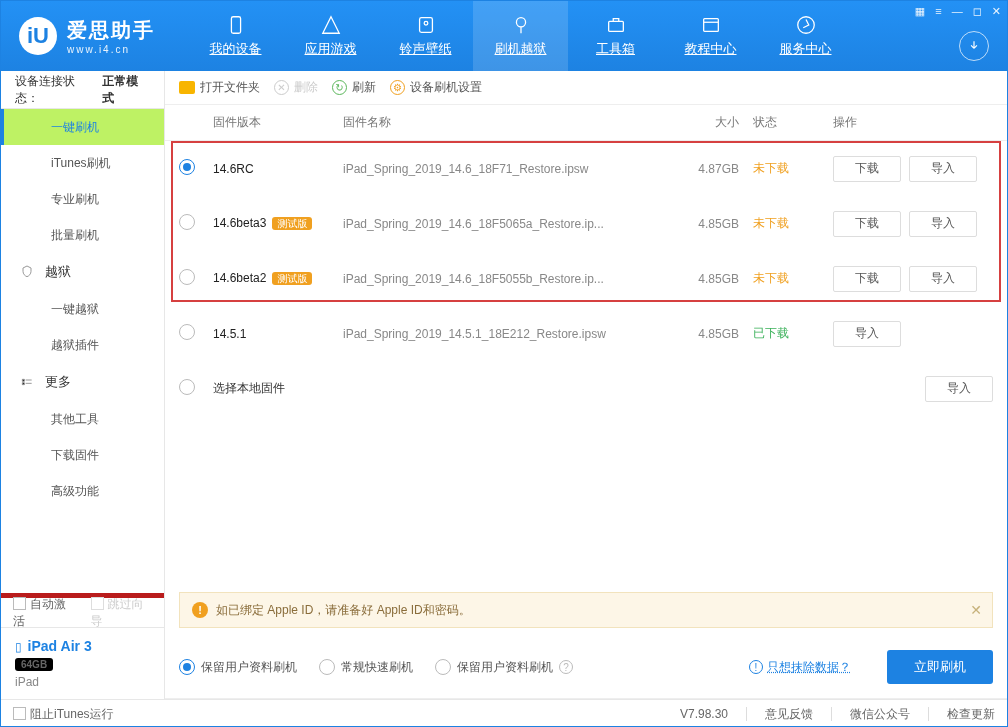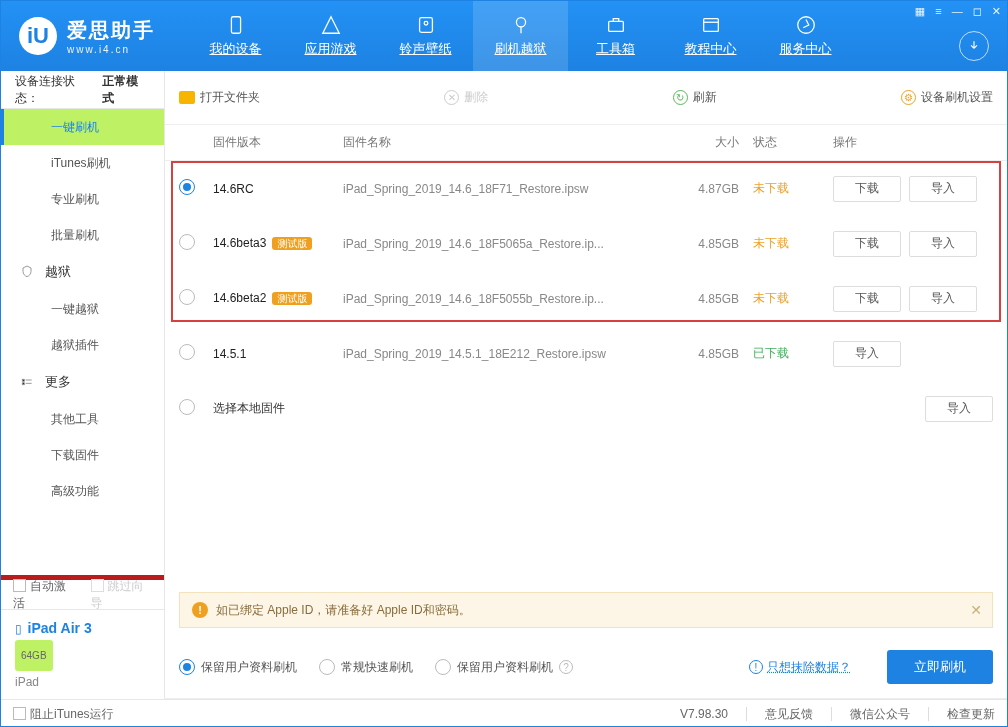--- a/index.html
+++ b/index.html
@@ -29,25 +29,25 @@
 .status-bar b { margin-left: 4px; }
 .sidebar-list { flex: 1; overflow: auto; }
 .side-group { display: flex; align-items: center; gap: 10px; height: 38px; padding: 0 18px; color: #333; font-size: 13px; cursor: pointer; }
 .side-group .gicon { width: 16px; height: 16px; display: flex; align-items: center; justify-content: center; }
 .side-sub { height: 36px; display: flex; align-items: center; padding-left: 50px; color: #555; font-size: 12px; cursor: pointer; }
 .side-sub.active { background: #bef264; color: #1d82e2; border-left: 3px solid #1d82e2; padding-left: 47px; }
 .side-check-row { height: 34px; border-top: 5px solid #b91c1c; display: flex; align-items: center; padding: 4px 12px; gap: 16px; color: #666; }
 .chk { width: 13px; height: 13px; border: 1px solid #bbb; background: #fff; display: inline-block; margin-right: 4px; vertical-align: -2px; cursor: pointer; }
 .device-panel { border-top: 1px solid #e7e7e7; padding: 10px 14px; }
 .dev-name { color: #1d82e2; font-size: 14px; font-weight: bold; }
-.dev-badge { display: inline-block; background: #bef264; color: #666; border-radius: 3px; padding: 10px 6px; font-size: 10px; margin-top: 4px; }
+.dev-badge { display: inline-block; background: #000000; color: #666; border-radius: 3px; padding: 1px 6px; font-size: 10px; margin-top: 4px; font-weight: bold; }
 .dev-type { color: #888; margin-top: 4px; }
 
 .main { flex: 1; display: flex; flex-direction: column; }
-.toolbar { height: 54px; border-bottom: 1px solid #eee; display: flex; align-items: center; padding: 0 14px; gap: 14px; font-size: 12px; justify-content: space-between; }
+.toolbar { height: 34px; border-bottom: 1px solid #eee; display: flex; align-items: center; padding: 0 14px; gap: 14px; font-size: 12px; }
 .tool-btn { display: flex; align-items: center; gap: 5px; cursor: pointer; color: #555; }
 .tool-btn.disabled { color: #ccc; }
 .tool-btn .ticon { width: 15px; height: 15px; border: 1.6px solid currentColor; border-radius: 50%; display: flex; align-items: center; justify-content: center; font-size: 10px; }
 .tool-btn.folder .ticon { border: none; background: #f8b500; border-radius: 2px; width: 16px; height: 13px; }
 .tool-btn.refresh .ticon { border-color: #5bb75b; color: #5bb75b; }
 .tool-btn.gear .ticon { border-color: #f0a020; color: #f0a020; }
 
 .table-head { display: flex; height: 36px; align-items: center; border-bottom: 1px solid #eee; padding: 0 14px; color: #777; font-size: 12px; }
 .col-radio { width: 34px; }
 .col-ver { width: 130px; }

